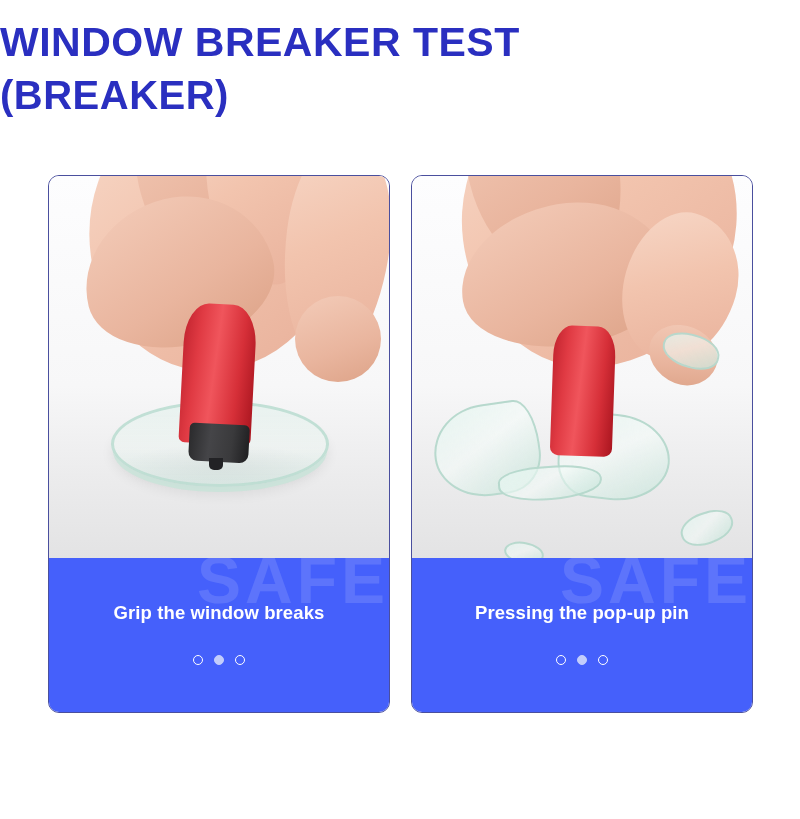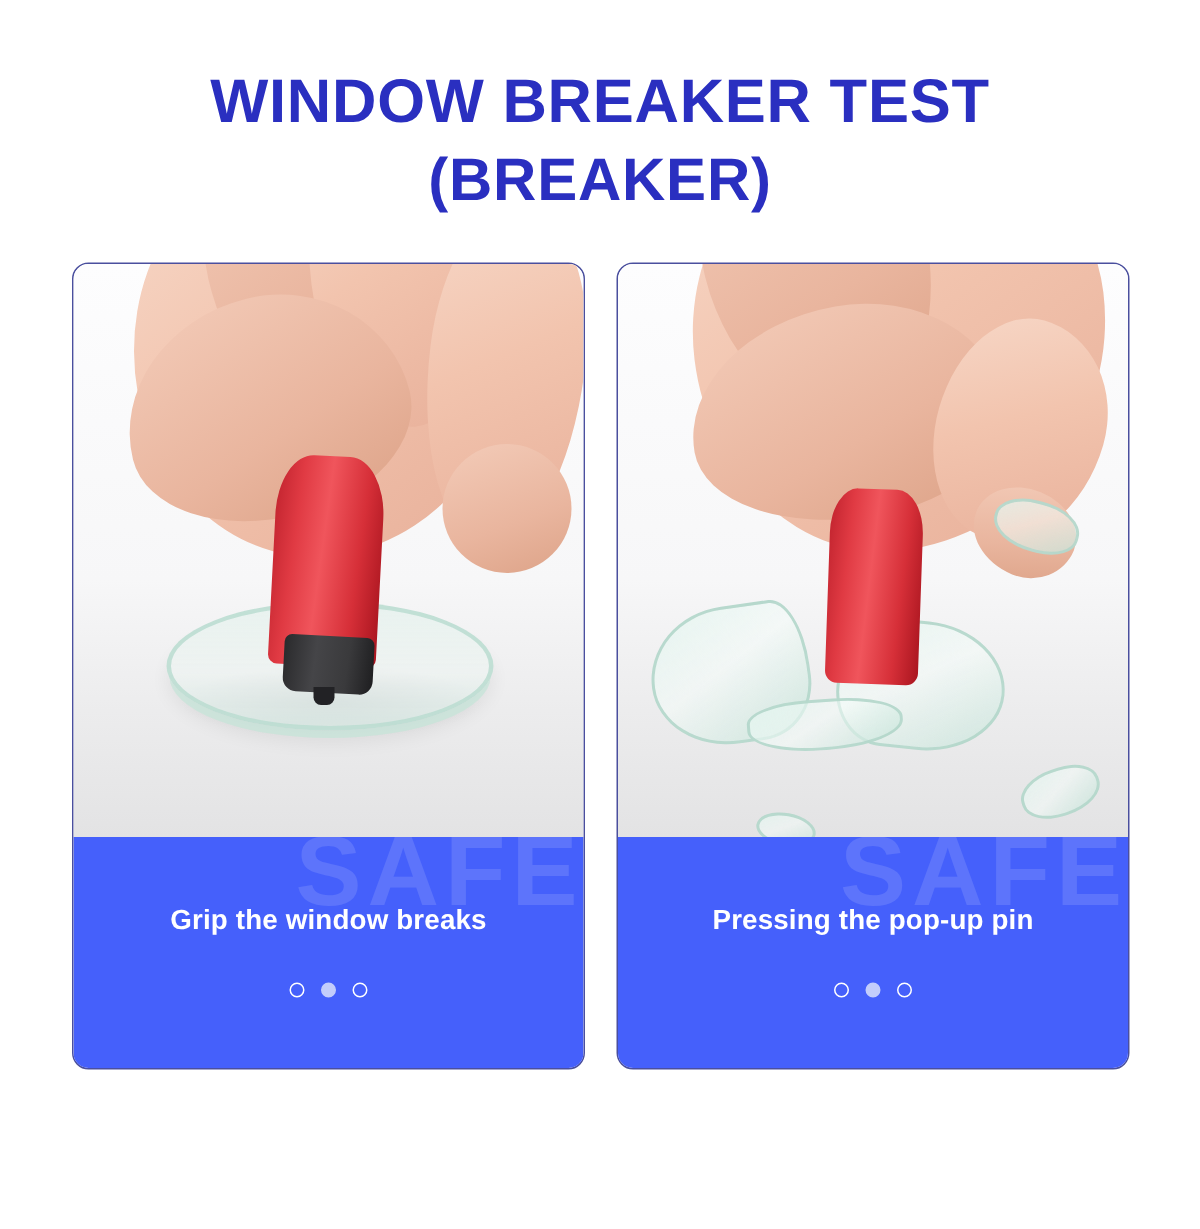--- a/index.html
+++ b/index.html
@@ -9,22 +9,21 @@
     height: 819px;
     background: #ffffff;
     font-family: "Liberation Sans", sans-serif;
     overflow: hidden;
     position: relative;
   }
 
   
   .title-block {
     width: 100%;
-    padding-top: 40px;
-    text-align: center;
+    padding-top: 15px;
   }
   .title-line {
     font-size: 41px;
     font-weight: bold;
     letter-spacing: 0.5px;
     color: #2a2fc0;
     line-height: 1.32;
     font-family: "Liberation Sans", sans-serif;
   }
   .title-line.sub { font-size: 40px; }

